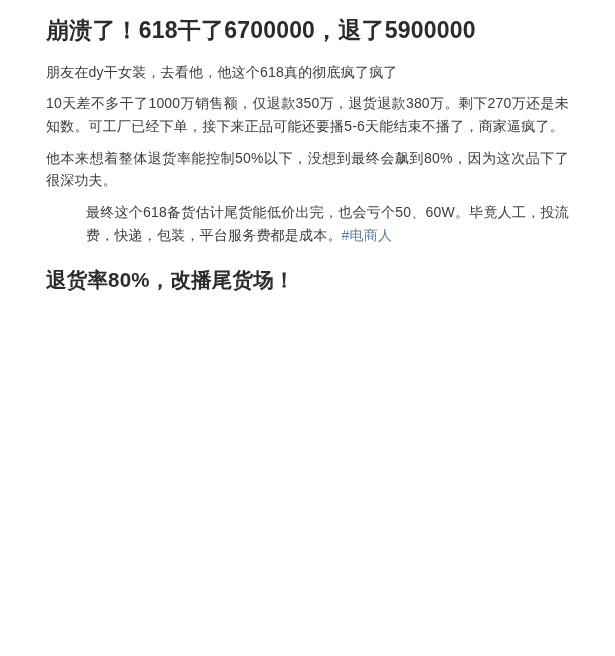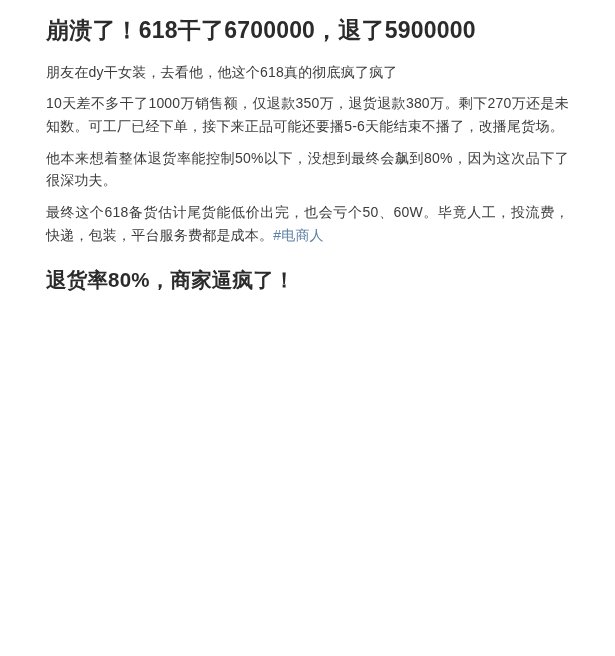--- a/index.html
+++ b/index.html
@@ -32,20 +32,21 @@
   .para {
     font-size: 14px;
     line-height: 1.62;
     color: #3c3c3c;
     margin: 0 0 9px 0;
     letter-spacing: 0.2px;
     text-align: justify;
   }
   .para.last-of-block {
     margin-bottom: 12px;
+    margin-left: 40px;
   }
   .subhead {
     font-size: 20.5px;
     font-weight: bold;
     color: #2b2b2b;
     line-height: 1.6;
     margin: 18px 0 8px 0;
     letter-spacing: 0.2px;
   }
   .hashtag {
@@ -54,22 +55,22 @@
 </style>
 </head>
 <body>
 
 <div class="page">
 
   <h1 class="title">崩溃了！618干了6700000，退了5900000</h1>
 
   <p class="para">朋友在dy干女装，去看他，他这个618真的彻底疯了疯了</p>
 
-  <p class="para">10天差不多干了1000万销售额，仅退款350万，退货退款380万。剩下270万还是未知数。可工厂已经下单，接下来正品可能还要播5-6天能结束不播了，改播尾货场。</p>
+  <p class="para">10天差不多干了1000万销售额，仅退款350万，退货退款380万。剩下270万还是未知数。可工厂已经下单，接下来正品可能还要播5-6天能结束不播了，商家逼疯了。</p>
 
   <p class="para">他本来想着整体退货率能控制50%以下，没想到最终会飙到80%，因为这次品下了很深功夫。</p>
 
   <p class="para last-of-block"><span>最终这个618备货估计尾货能低价出完，也会亏个50、60W。毕竟人工，投流费，快递，包装，平台服务费都是成本。</span><span class="hashtag">#电商人</span></p>
 
-  <h2 class="subhead">退货率80%，商家逼疯了！</h2>
+  <h2 class="subhead">退货率80%，改播尾货场！</h2>
 
 
 </div>
 
 </body></html>

